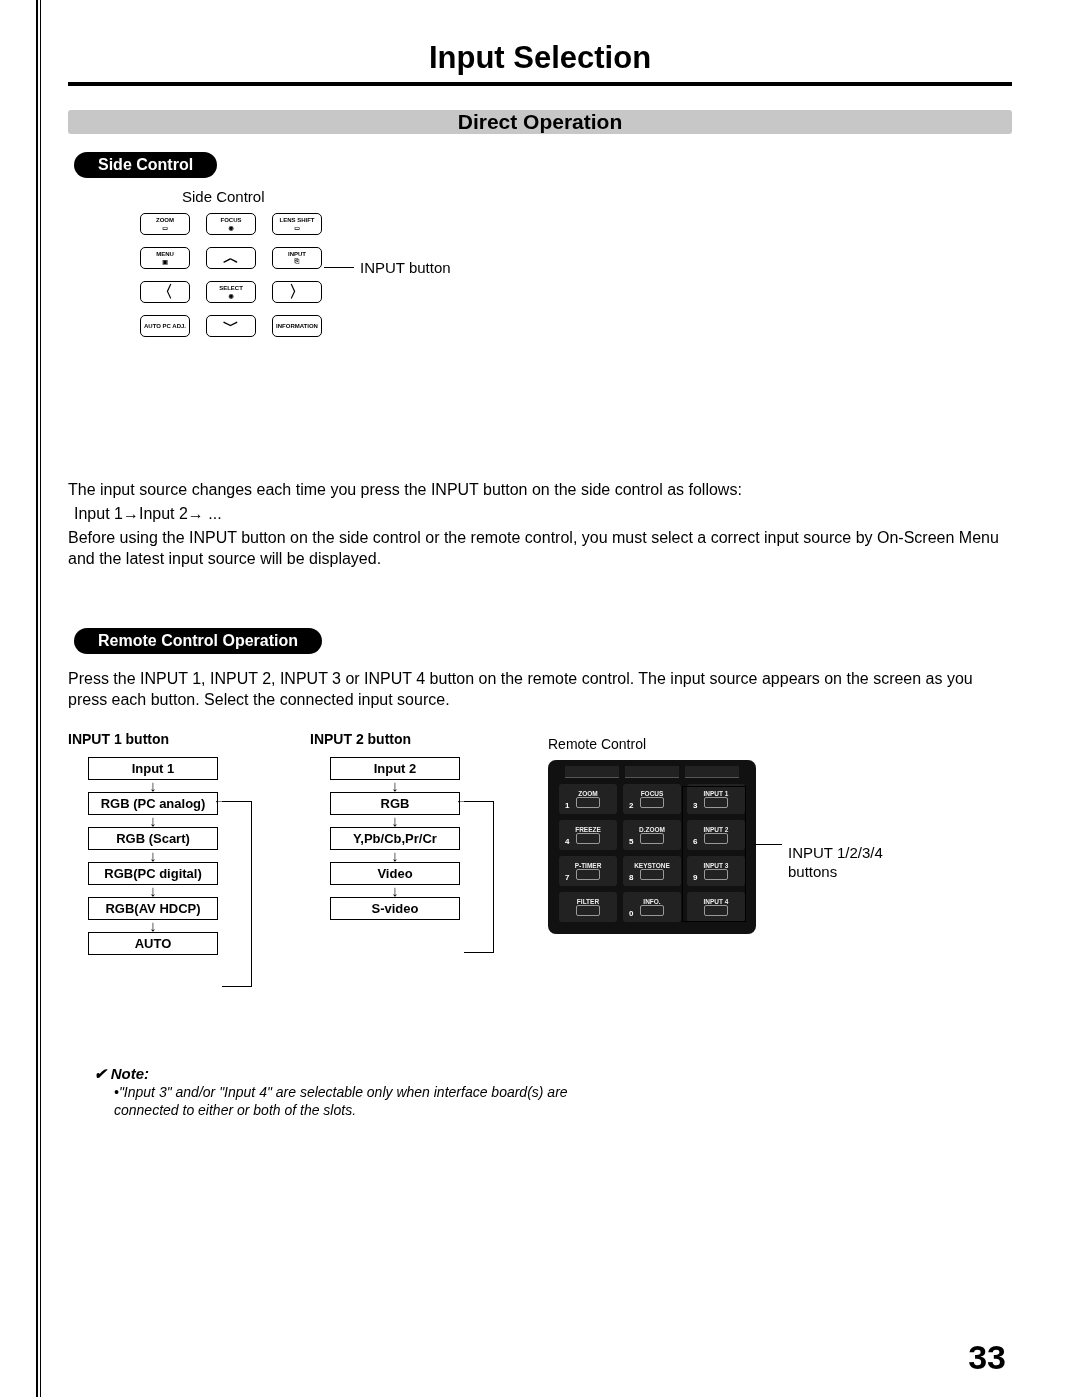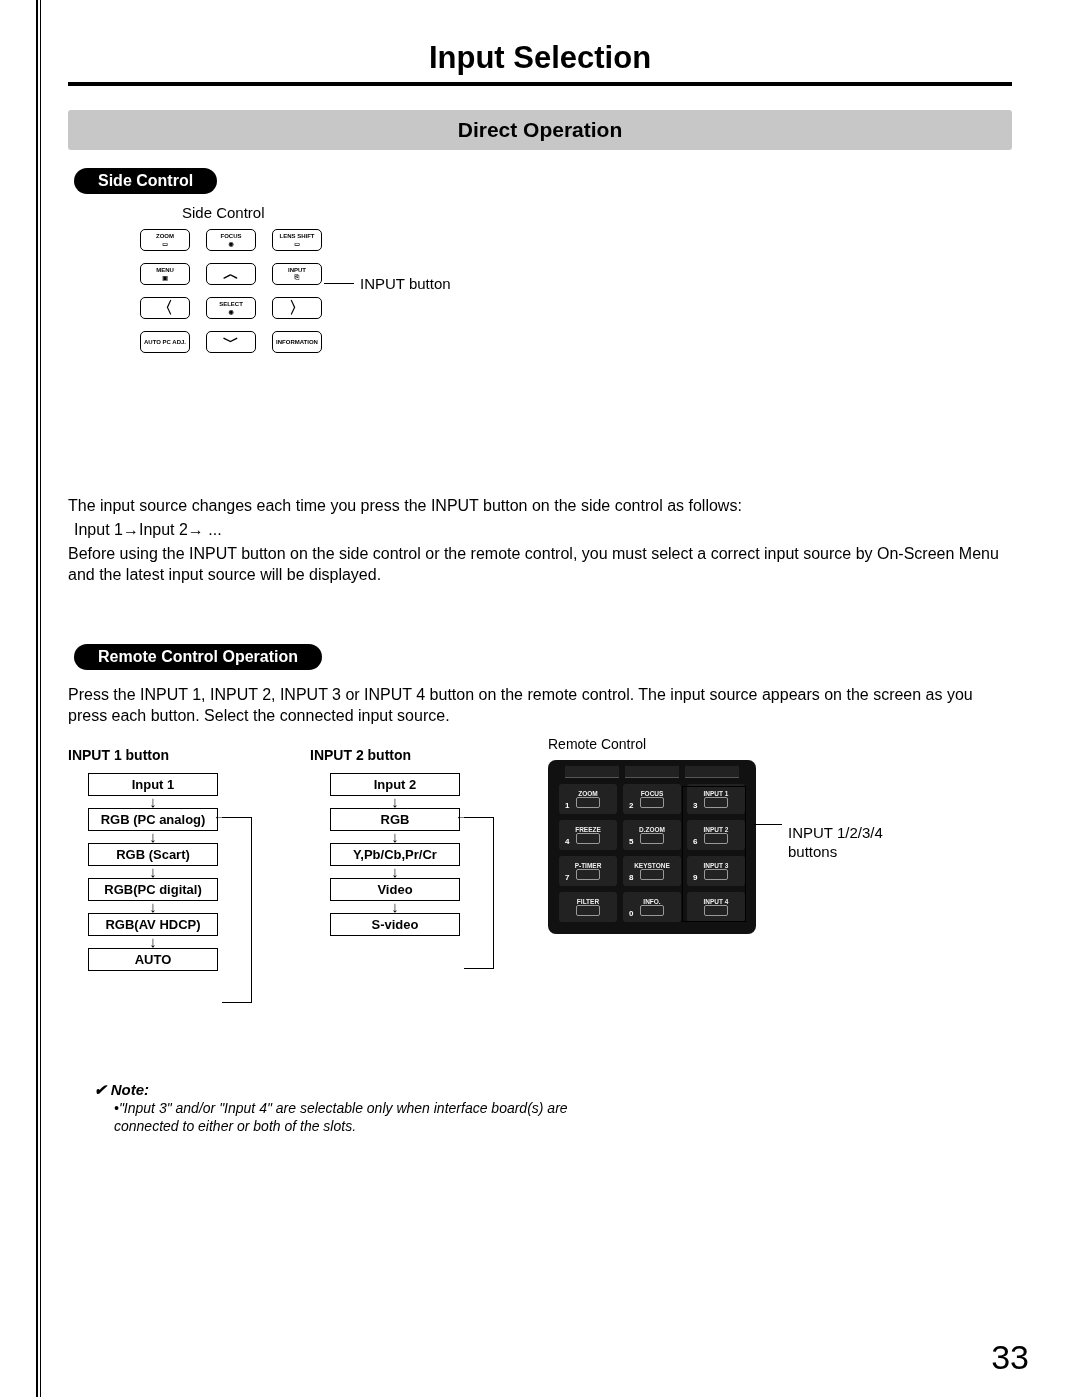--- a/index.html
+++ b/index.html
@@ -23,21 +23,21 @@
     background: #000;
     border-top: 1px solid #000;
     border-bottom: 1px solid #000;
     margin-bottom: 24px;
   }
   .section-bar {
     background: #c7c7c7;
     text-align: center;
     font-size: 21px;
     font-weight: bold;
-    padding: 8px 0;
+    padding: 0 0;
     margin-bottom: 12px;
     border-radius: 3px;
   }
   .sub-pill {
     display: inline-block;
     background: #000;
     color: #fff;
     font-weight: bold;
     font-size: 16px;
     padding: 4px 24px;
@@ -118,29 +118,29 @@
   }
   .rc-cell .num{position:absolute;left:6px;bottom:4px;font-size:8px;color:#fff;}
   .rc-cell .pill{
     width:24px;height:11px;border:1px solid #999;border-radius:2px;
     display:flex;align-items:center;justify-content:center;font-size:7px;
   }
   .rc-box{
     position:absolute; border:1.5px solid #000;
     left:134px; top:26px; width:64px; height:136px;
   }
-  .rc-leader { position:absolute; left:206px; top:64px; display:flex; align-items:flex-start;}
+  .rc-leader { position:absolute; left:206px; top:84px; display:flex; align-items:flex-start;}
   .rc-leader .line{width:28px;height:1px;background:#000;}
   .rc-leader-txt{font-size:15px; line-height:1.25;}
 
   .note-block{ margin-top:110px; margin-left:26px; }
   .note-head{ font-style:italic; font-weight:bold; font-size:15px; }
   .note-head::before{content:"✔ ";}
   .note-body{ font-style:italic; font-size:14px; margin-left:20px; max-width:510px; line-height:1.3;}
-  .pagenum{ position:absolute; right:51px; bottom:20px; font-size:34px; font-weight:normal;}
+  .pagenum{ position:absolute; right:74px; bottom:20px; font-size:34px; font-weight:bold;}
   .left-rule{ position:absolute; left:36px; top:0; width:1.5px; height:1397px; background:#000;}
   .left-rule2{ position:absolute; left:40px; top:0; width:1px; height:1397px; background:#000;}
 </style>
 </head>
 <body>
 
 
 
 <div class="left-rule"></div><div class="left-rule2"></div>
 

